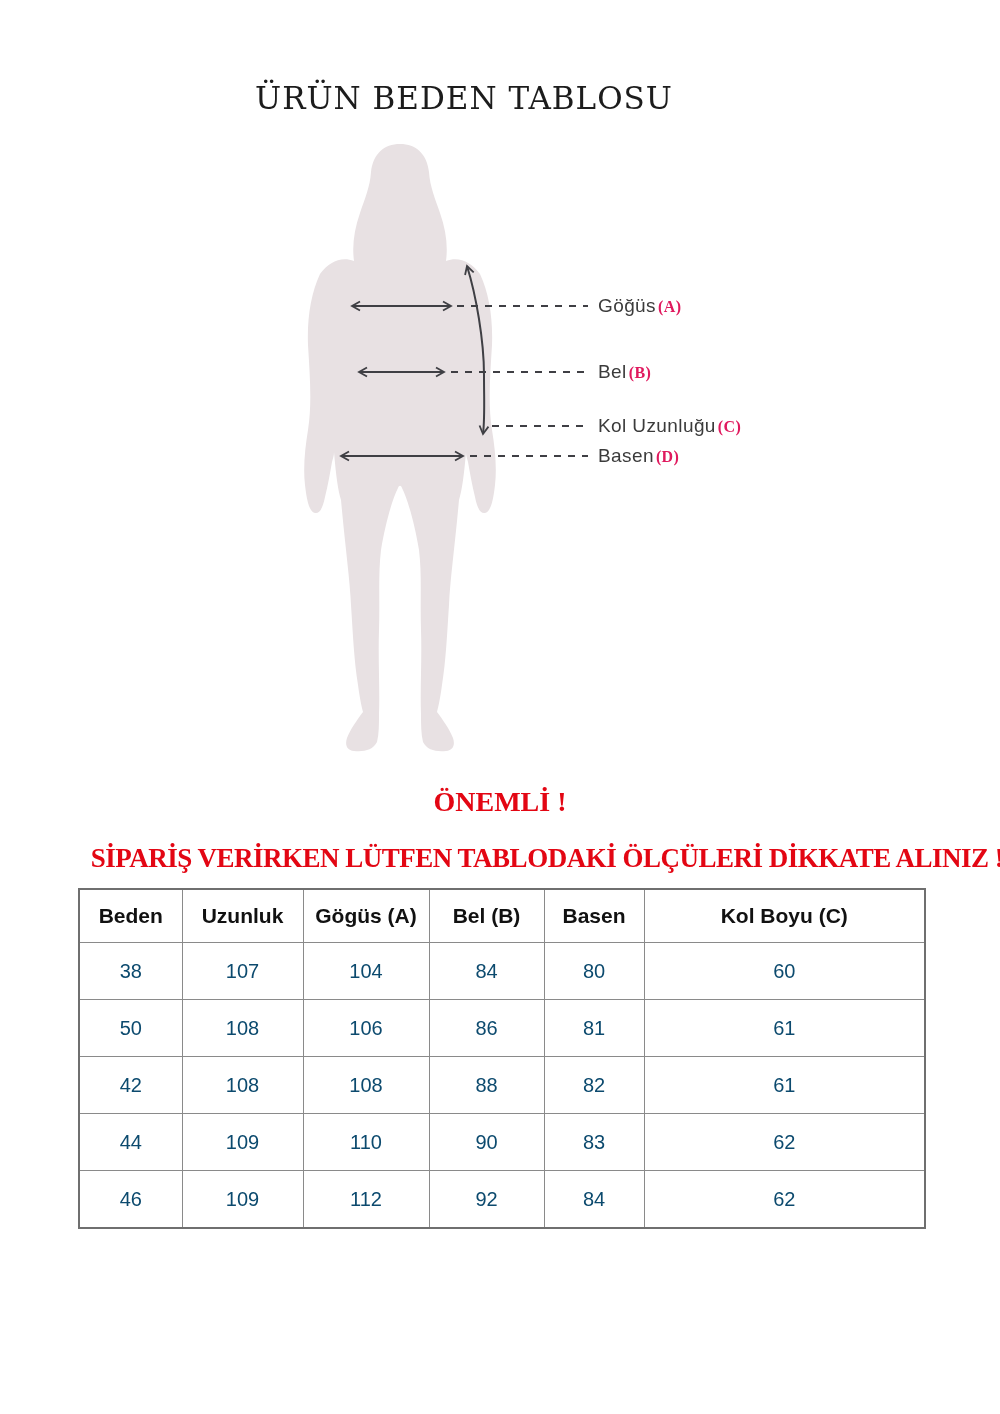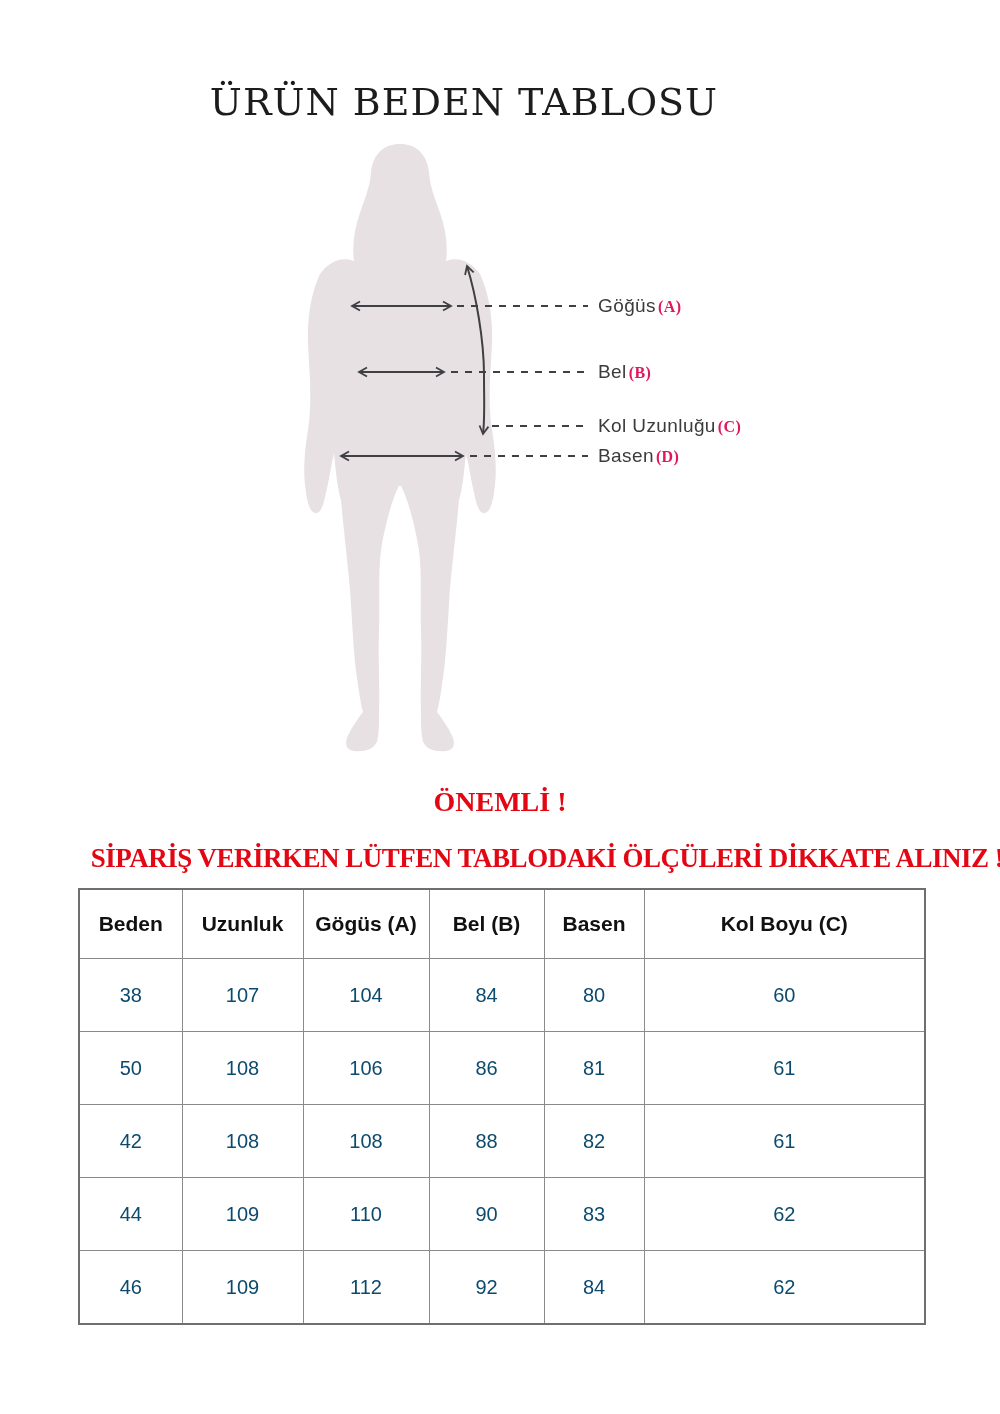--- a/index.html
+++ b/index.html
@@ -3,21 +3,21 @@
 <meta charset="utf-8">
 <style>
   html,body{margin:0;padding:0;background:#fff;}
   .page{
     position:relative;width:1000px;height:1414px;background:#ffffff;
     font-family:"Liberation Sans",sans-serif;overflow:hidden;
   }
   .page-title{
     position:absolute;top:80px;left:0;width:928px;text-align:center;
     font-family:"DejaVu Serif","Liberation Serif",serif;
-    font-size:38px;font-weight:400;color:#1c1c1c;letter-spacing:1px;margin:0;
+    font-size:31px;font-weight:400;color:#1c1c1c;letter-spacing:1px;margin:0;
   }
   .diagram{position:absolute;left:0;top:138px;width:1000px;height:625px;}
   .figure-svg{position:absolute;left:280px;top:0;}
   .measure-label{
     position:absolute;left:598px;height:22px;line-height:22px;
     font-size:19px;color:#3b3b3b;letter-spacing:.4px;white-space:nowrap;
   }
   .measure-label .key{
     font-family:"Liberation Serif",serif;font-weight:bold;
     font-size:16px;color:#e0195e;margin-left:2px;
@@ -32,21 +32,21 @@
     font-family:"Liberation Serif",serif;font-weight:bold;
     font-size:27px;color:#e30613;margin:0;letter-spacing:-0.5px;padding-left:47px;
   }
   table.size-table{
     position:absolute;left:78px;top:888px;width:846px;
     border-collapse:collapse;table-layout:fixed;
     border:2px solid #6f6f6f;
   }
   table.size-table th,table.size-table td{
     border:1px solid #8a8a8a;text-align:center;vertical-align:middle;
-    padding:8px;color:#111;
+    padding:0;color:#111;
   }
   table.size-table th{height:52px;font-size:21px;font-weight:bold;}
   table.size-table td{height:56px;font-size:20px;font-weight:400;color:#0c4a6e;}
 </style>
 </head>
 <body>
 
 <div class="page">
 
   <h1 class="page-title">ÜRÜN BEDEN TABLOSU</h1>

